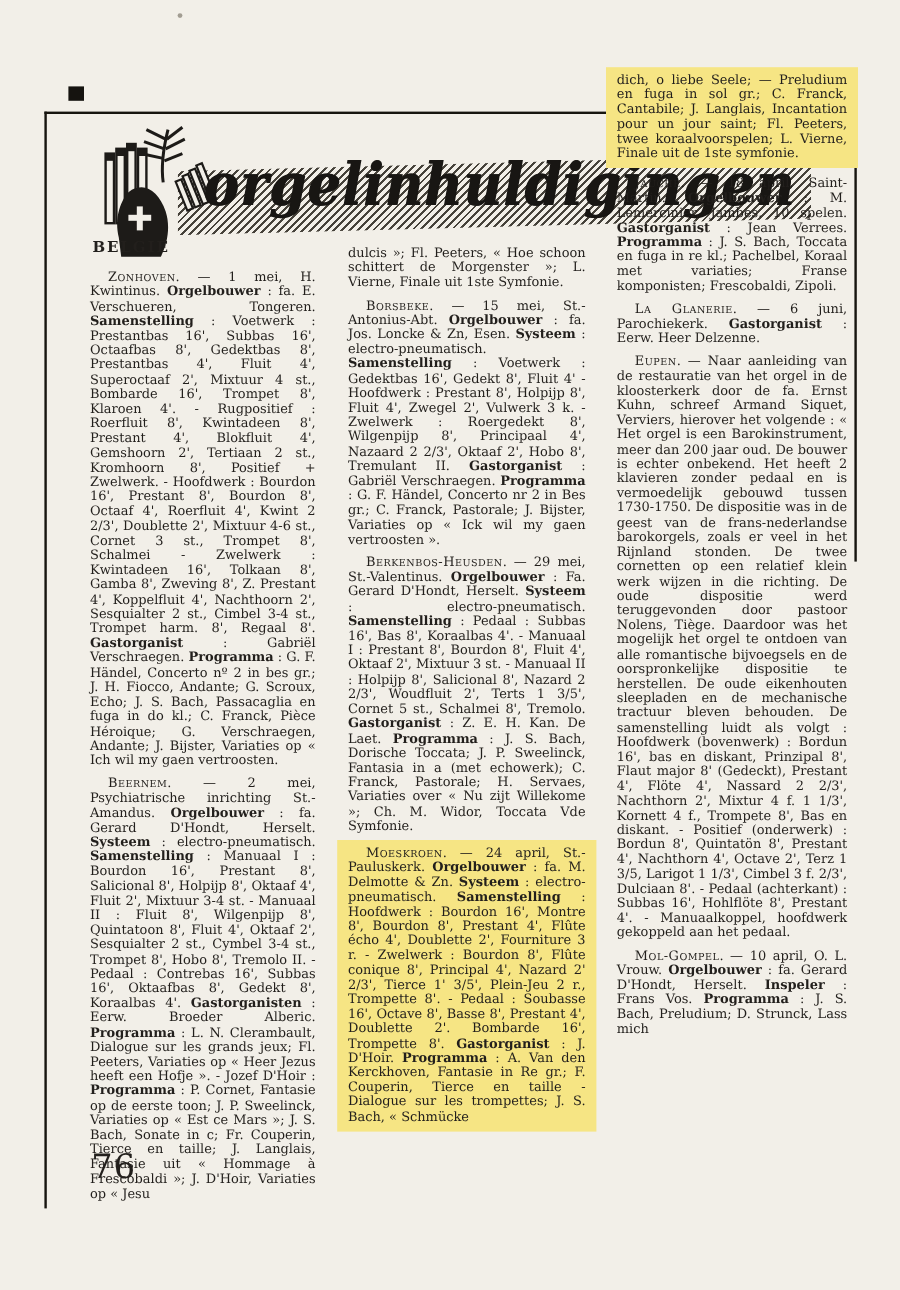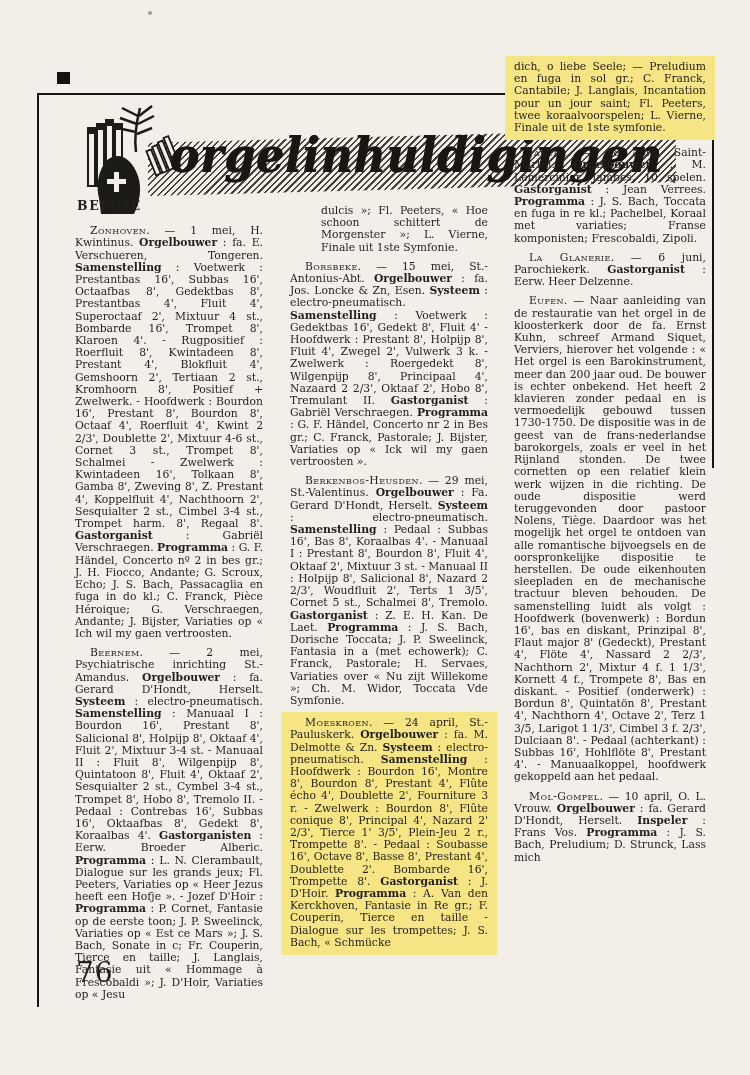--- a/index.html
+++ b/index.html
@@ -23,21 +23,21 @@
       font-weight:bold;font-style:italic;font-size:44px;line-height:74px;
       letter-spacing:1px;color:#181613;transform:scaleY(1.12);
       text-shadow:1px 0 0 #181613;white-space:nowrap;}
   
   .col{position:absolute;font-size:10.8px;line-height:12.2px;text-align:justify;}
   .col1{left:75px;top:200px;width:188px;}
   .col2{left:290px;top:205px;width:198px;}
   .col3{left:514px;top:58px;width:192px;}
   .region{font-size:12.5px;font-weight:bold;letter-spacing:1.6px;margin:0 0 13px 2px;}
   .para{margin:0 0 7px;text-indent:15px;}
-  .para.cont{text-indent:0;margin-left:31px;}
+  .para.cont{text-indent:0;}
   .para.hl{background:#f6e584;padding:5px 9px 6px;margin:-2px -9px 7px;}
   .para.hl.cont{text-indent:0;}
   .r-b{font-weight:bold;}
   .r-i{}
   .r-sc{font-variant:small-caps;letter-spacing:.4px;}
   .pageno{position:absolute;left:76px;top:956px;font-size:28px;letter-spacing:1px;}
 </style>
 </head>
 <body>
 

